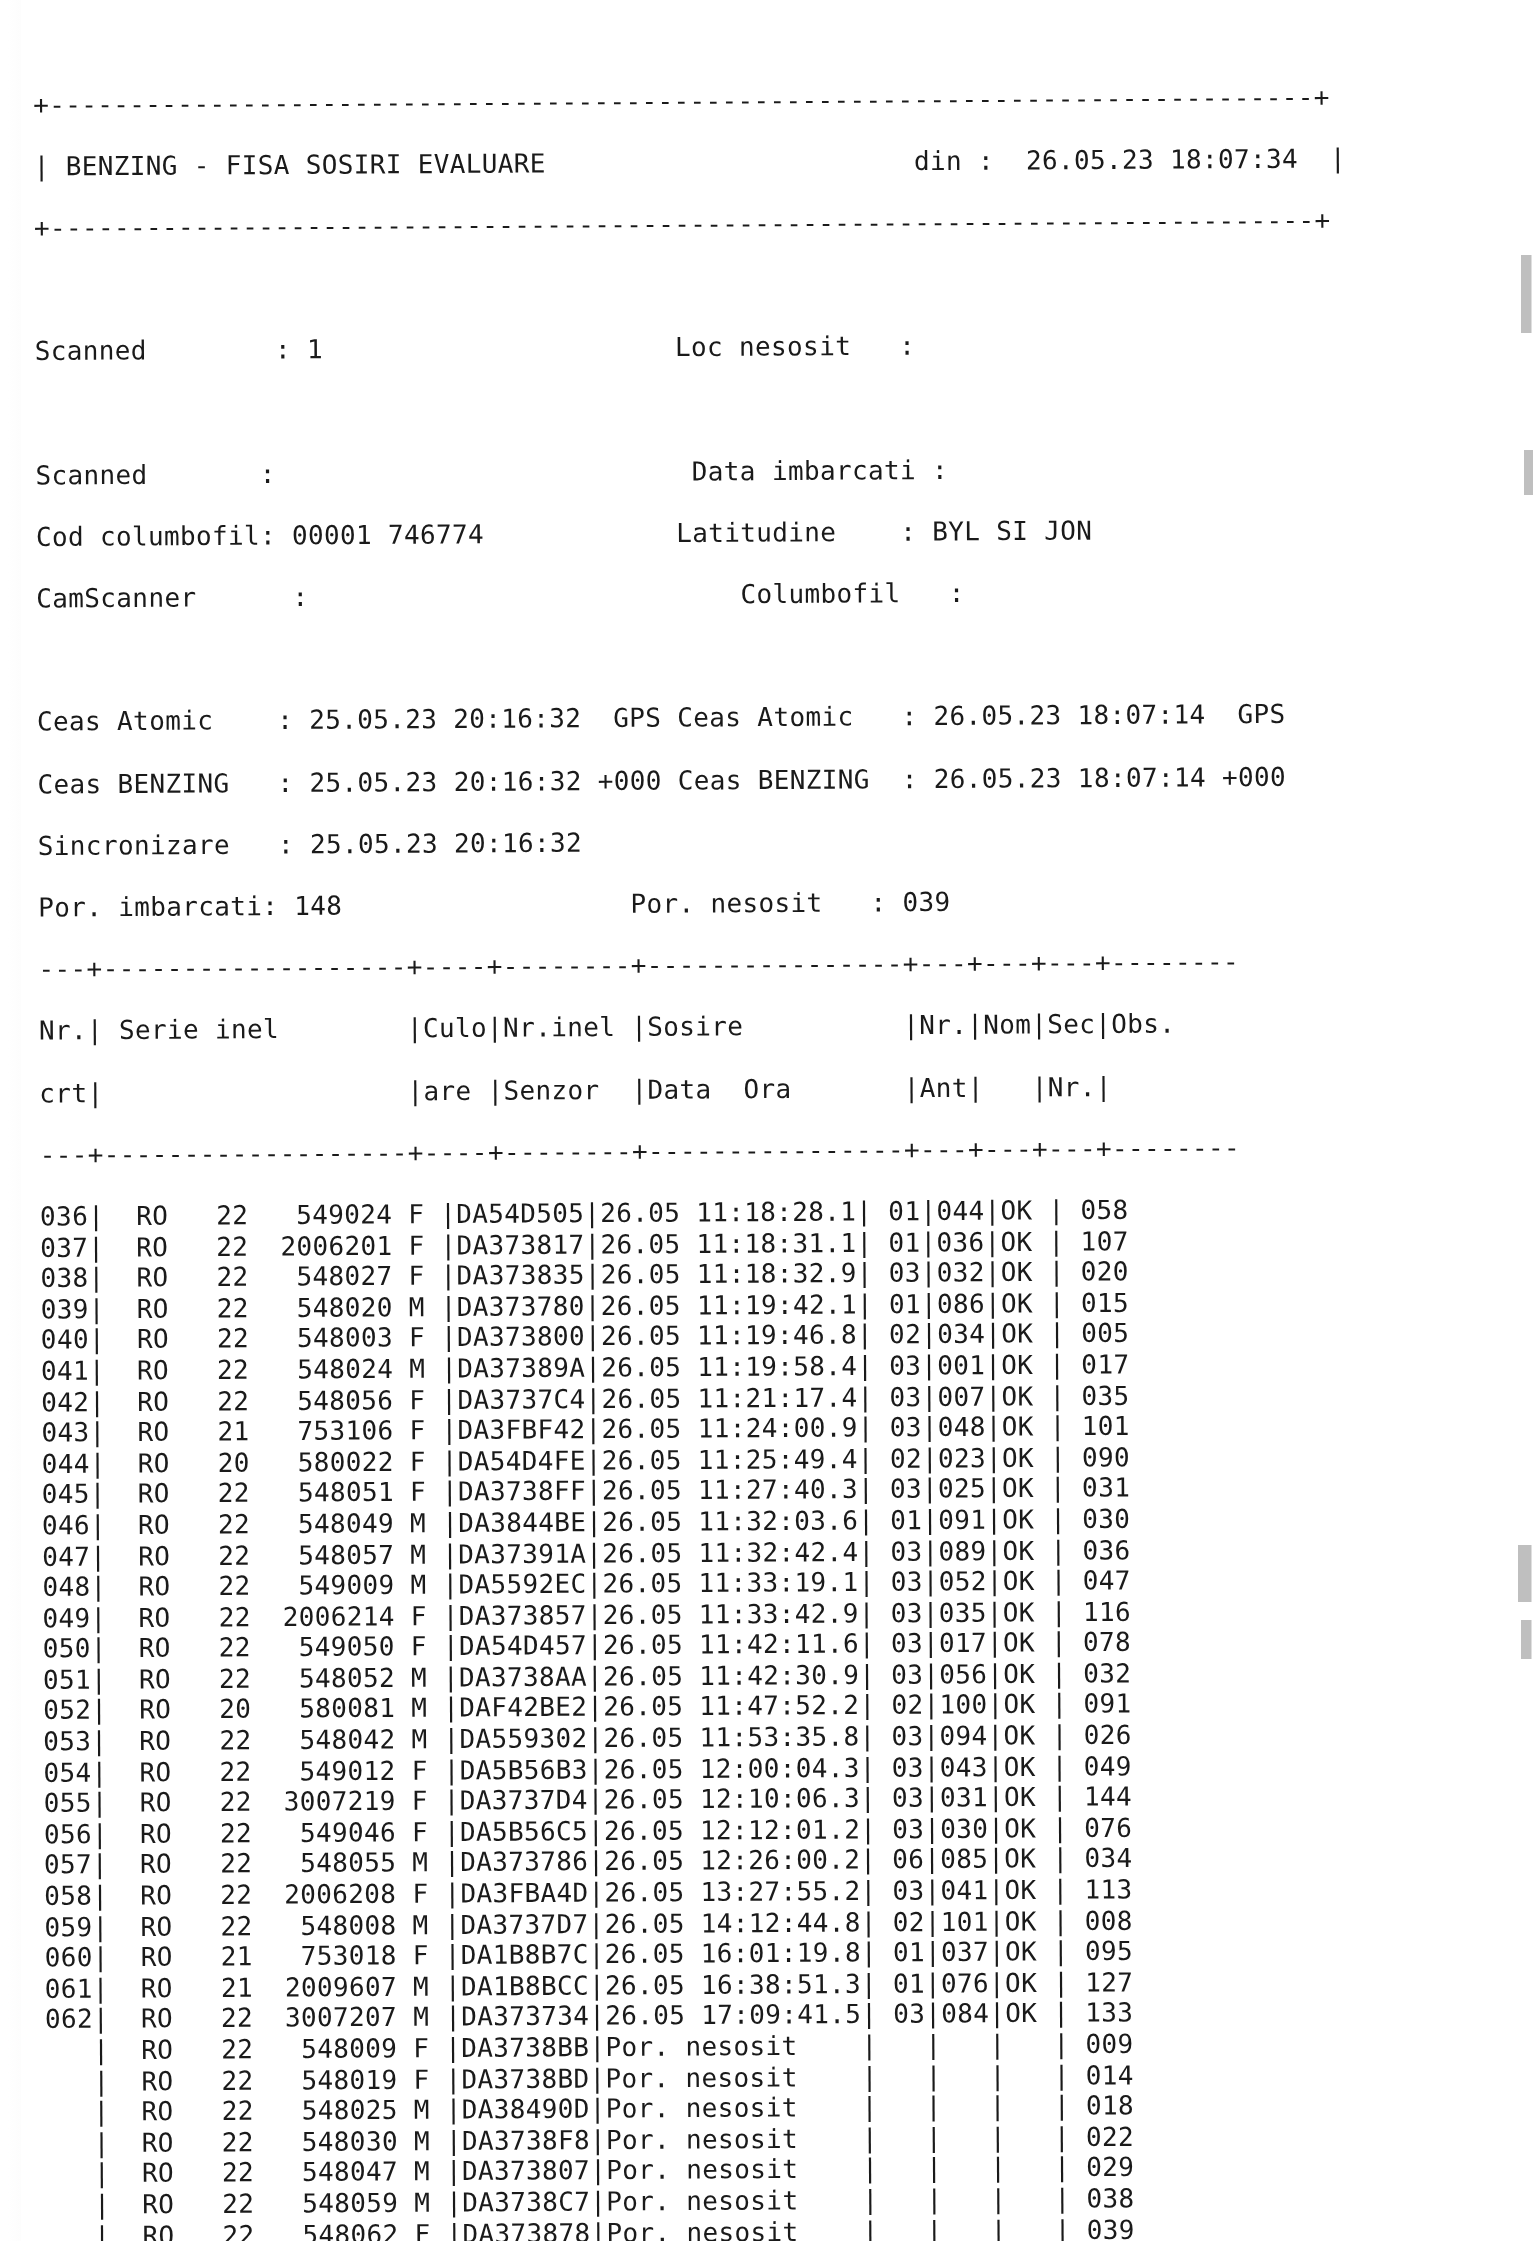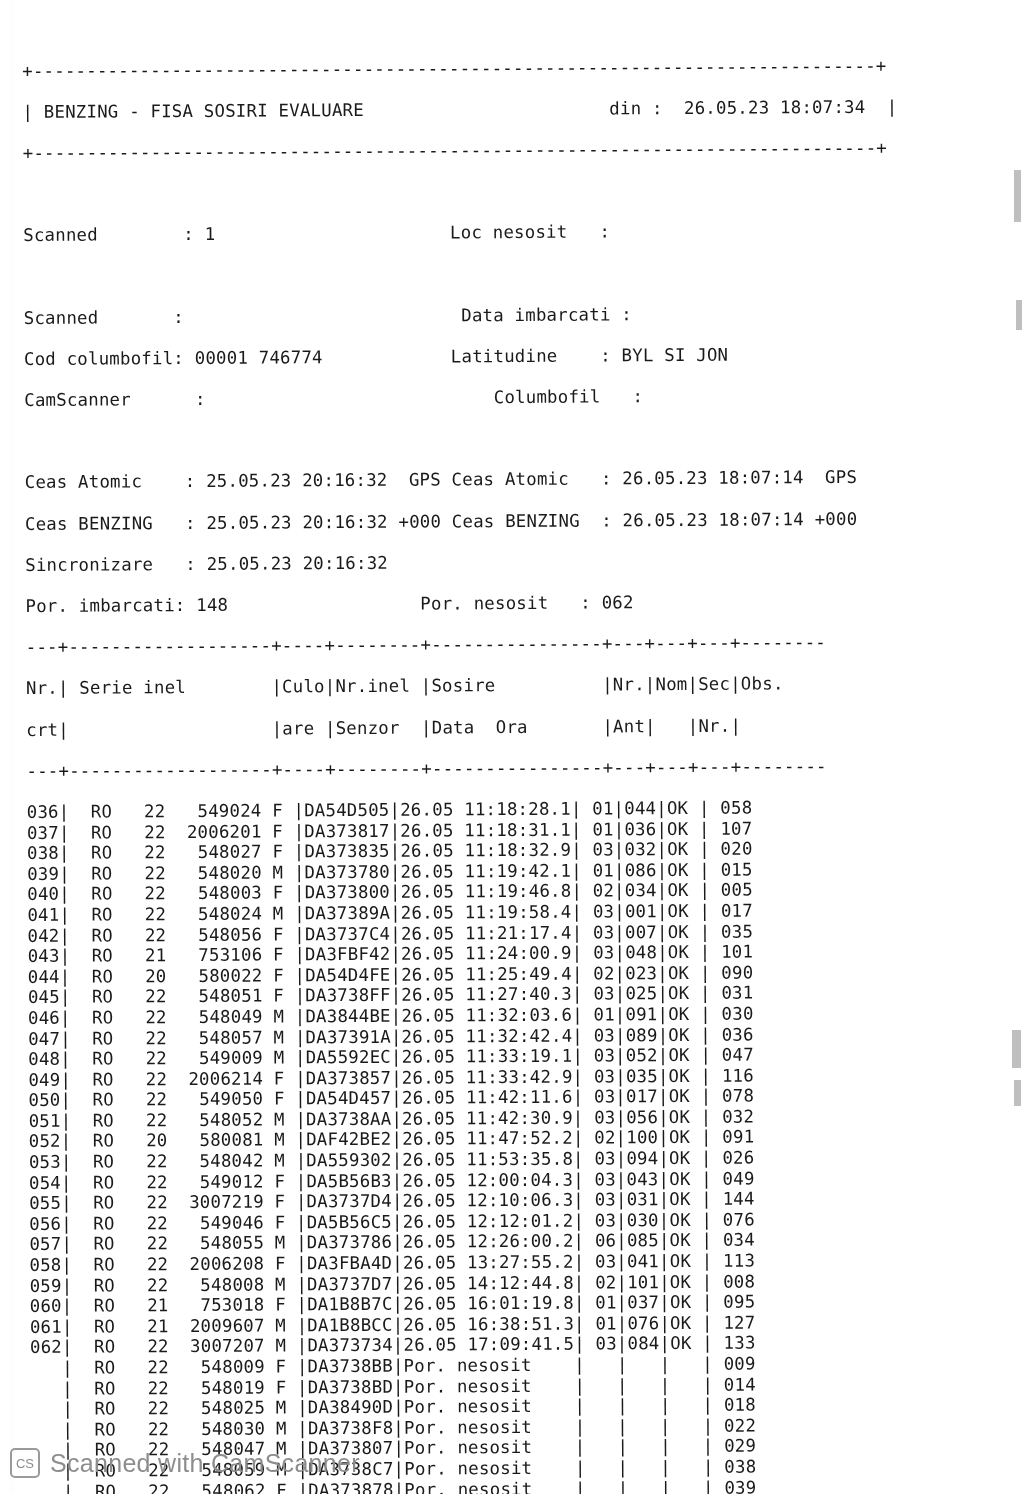--- a/index.html
+++ b/index.html
@@ -48,28 +48,24 @@
 <div> </div>
 <div class="hdrline"><span>Scanned</span><span>        </span><span>:</span><span> </span><span>1</span><span>                      </span><span>Loc nesosit</span><span>   </span><span>:</span><span> </span><span></span></div>
 <div> </div>
 <div class="hdrline"><span>Scanned</span><span>       </span><span>:</span><span> </span><span></span><span>                         </span><span>Data imbarcati</span><span> </span><span>:</span><span> </span><span></span></div>
 <div class="hdrline"><span>Cod columbofil</span><span>:</span><span> </span><span>00001 746774</span><span>            </span><span>Latitudine</span><span>    </span><span>:</span><span> </span><span>BYL SI JON</span></div>
 <div class="hdrline"><span>CamScanner</span><span>      </span><span>:</span><span> </span><span></span><span>                          </span><span>Columbofil</span><span>   </span><span>:</span><span> </span><span></span></div>
 <div> </div>
 <div class="hdrline"><span>Ceas Atomic</span><span>    : </span><span>25.05.23 20:16:32</span><span>  </span><span>GPS</span><span> </span><span>Ceas Atomic</span><span>   : </span><span>26.05.23 18:07:14</span><span>  </span><span>GPS</span></div>
 <div class="hdrline"><span>Ceas BENZING</span><span>   : </span><span>25.05.23 20:16:32</span><span> </span><span>+000</span><span> </span><span>Ceas BENZING</span><span>  : </span><span>26.05.23 18:07:14</span><span> </span><span>+000</span></div>
 <div class="hdrline"><span>Sincronizare</span><span>   : </span><span>25.05.23 20:16:32</span></div>
-<div class="hdrline"><span>Por. imbarcati:</span><span> </span><span>148</span><span>                  </span><span>Por. nesosit</span><span>   </span><span>:</span><span> </span><span>062</span></div>
+<div class="hdrline"><span>Por. imbarcati:</span><span> </span><span>148</span><span>                  </span><span>Por. nesosit</span><span>   </span><span>:</span><span> </span><span>039</span></div>
 <div class="rule">---+-------------------+----+--------+----------------+---+---+---+--------</div>
 <div class="tbl">Nr.| Serie inel        |Culo|Nr.inel |Sosire          |Nr.|Nom|Sec|Obs.</div>
 <div class="tbl">crt|                   |are |Senzor  |Data  Ora       |Ant|   |Nr.|</div>
 <div class="rule">---+-------------------+----+--------+----------------+---+---+---+--------</div>
 <div id="table-rows"><div class="tbl">036|  RO   22   549024 F |DA54D505|26.05 11:18:28.1| 01|044|OK | 058</div><div class="tbl">037|  RO   22  2006201 F |DA373817|26.05 11:18:31.1| 01|036|OK | 107</div><div class="tbl">038|  RO   22   548027 F |DA373835|26.05 11:18:32.9| 03|032|OK | 020</div><div class="tbl">039|  RO   22   548020 M |DA373780|26.05 11:19:42.1| 01|086|OK | 015</div><div class="tbl">040|  RO   22   548003 F |DA373800|26.05 11:19:46.8| 02|034|OK | 005</div><div class="tbl">041|  RO   22   548024 M |DA37389A|26.05 11:19:58.4| 03|001|OK | 017</div><div class="tbl">042|  RO   22   548056 F |DA3737C4|26.05 11:21:17.4| 03|007|OK | 035</div><div class="tbl">043|  RO   21   753106 F |DA3FBF42|26.05 11:24:00.9| 03|048|OK | 101</div><div class="tbl">044|  RO   20   580022 F |DA54D4FE|26.05 11:25:49.4| 02|023|OK | 090</div><div class="tbl">045|  RO   22   548051 F |DA3738FF|26.05 11:27:40.3| 03|025|OK | 031</div><div class="tbl">046|  RO   22   548049 M |DA3844BE|26.05 11:32:03.6| 01|091|OK | 030</div><div class="tbl">047|  RO   22   548057 M |DA37391A|26.05 11:32:42.4| 03|089|OK | 036</div><div class="tbl">048|  RO   22   549009 M |DA5592EC|26.05 11:33:19.1| 03|052|OK | 047</div><div class="tbl">049|  RO   22  2006214 F |DA373857|26.05 11:33:42.9| 03|035|OK | 116</div><div class="tbl">050|  RO   22   549050 F |DA54D457|26.05 11:42:11.6| 03|017|OK | 078</div><div class="tbl">051|  RO   22   548052 M |DA3738AA|26.05 11:42:30.9| 03|056|OK | 032</div><div class="tbl">052|  RO   20   580081 M |DAF42BE2|26.05 11:47:52.2| 02|100|OK | 091</div><div class="tbl">053|  RO   22   548042 M |DA559302|26.05 11:53:35.8| 03|094|OK | 026</div><div class="tbl">054|  RO   22   549012 F |DA5B56B3|26.05 12:00:04.3| 03|043|OK | 049</div><div class="tbl">055|  RO   22  3007219 F |DA3737D4|26.05 12:10:06.3| 03|031|OK | 144</div><div class="tbl">056|  RO   22   549046 F |DA5B56C5|26.05 12:12:01.2| 03|030|OK | 076</div><div class="tbl">057|  RO   22   548055 M |DA373786|26.05 12:26:00.2| 06|085|OK | 034</div><div class="tbl">058|  RO   22  2006208 F |DA3FBA4D|26.05 13:27:55.2| 03|041|OK | 113</div><div class="tbl">059|  RO   22   548008 M |DA3737D7|26.05 14:12:44.8| 02|101|OK | 008</div><div class="tbl">060|  RO   21   753018 F |DA1B8B7C|26.05 16:01:19.8| 01|037|OK | 095</div><div class="tbl">061|  RO   21  2009607 M |DA1B8BCC|26.05 16:38:51.3| 01|076|OK | 127</div><div class="tbl">062|  RO   22  3007207 M |DA373734|26.05 17:09:41.5| 03|084|OK | 133</div><div class="tbl">   |  RO   22   548009 F |DA3738BB|Por. nesosit    |   |   |   | 009</div><div class="tbl">   |  RO   22   548019 F |DA3738BD|Por. nesosit    |   |   |   | 014</div><div class="tbl">   |  RO   22   548025 M |DA38490D|Por. nesosit    |   |   |   | 018</div><div class="tbl">   |  RO   22   548030 M |DA3738F8|Por. nesosit    |   |   |   | 022</div><div class="tbl">   |  RO   22   548047 M |DA373807|Por. nesosit    |   |   |   | 029</div><div class="tbl">   |  RO   22   548059 M |DA3738C7|Por. nesosit    |   |   |   | 038</div><div class="tbl">   |  RO   22   548062 F |DA373878|Por. nesosit    |   |   |   | 039</div></div>
 
 
   </div>
 
-  <div class="cs-badge">
-    <div class="cs-icon">CS</div>
-    <div class="cs-text">Scanned with CamScanner</div>
-  </div>
 
 </div>
 
 </body></html>

